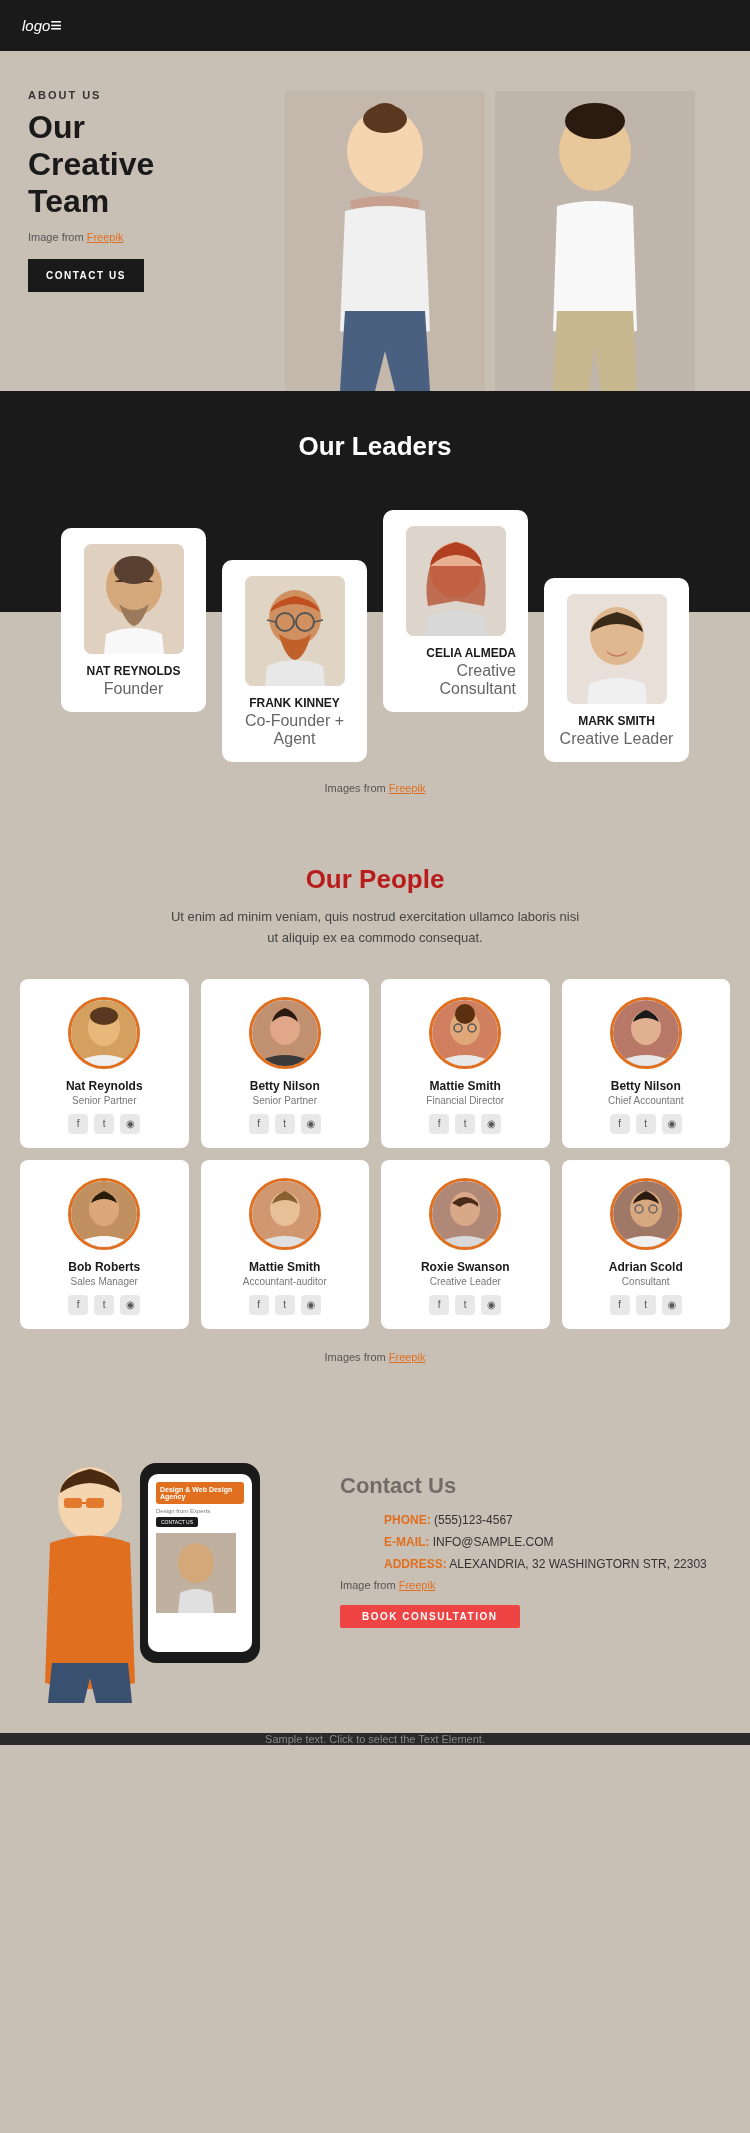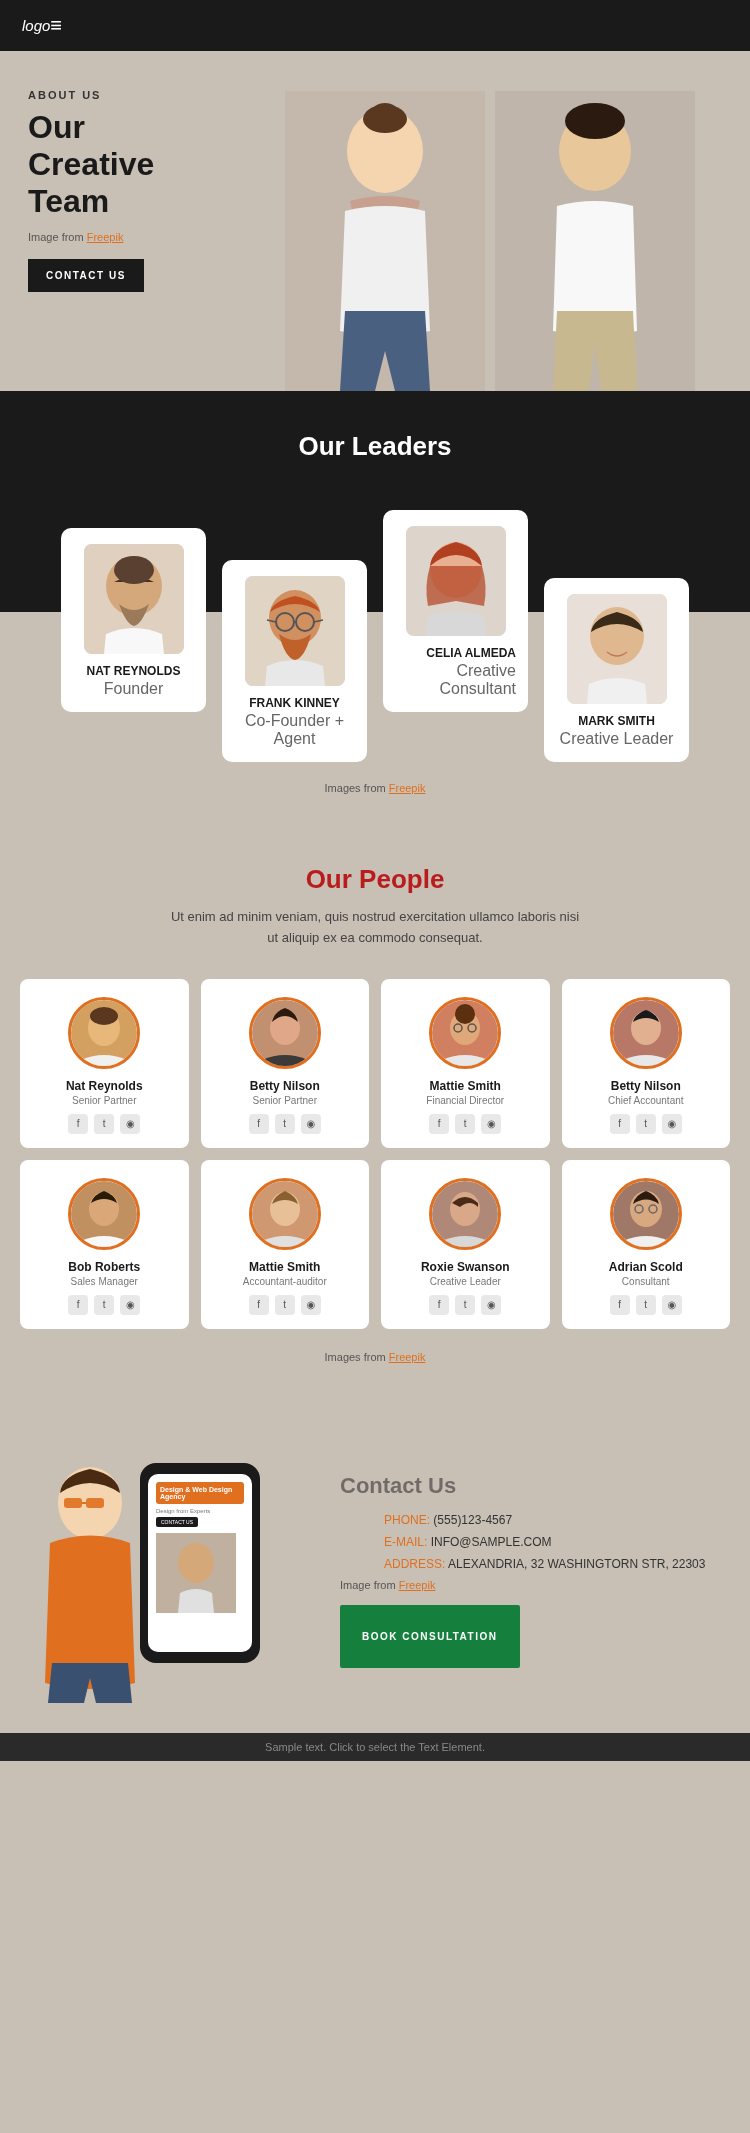--- a/index.html
+++ b/index.html
@@ -239,49 +239,49 @@
       color: #1a1a1a;
       margin-bottom: 14px;
       opacity: 0.5;
     }
     .contact-item {
       font-size: 12px;
       margin-bottom: 8px;
       color: #333;
     }
     .contact-label {
-      font-weight: 400;
+      font-weight: 700;
       color: #e07020;
       padding-left: 44px;
     }
     .contact-freepik {
       font-size: 11px;
       color: #555;
       margin-top: 8px;
       margin-bottom: 14px;
     }
     .contact-freepik a { color: #e07020; text-decoration: underline; }
     .contact-btn {
       display: inline-block;
-      background: #15803d;
+      background: #ef4444;
       color: #fff;
       font-size: 10px;
       letter-spacing: 1.5px;
-      padding: 26px 22px;
+      padding: 6px 22px;
       cursor: pointer;
       border: none;
       font-weight: 600;
       border-radius: 2px;
     }
 
     
     .footer {
       background: #2a2a2a;
       text-align: center;
-      padding: 8px;
+      padding: 0;
       font-size: 11px;
       color: #888;
     }
   </style>
 </head>
 <body>
 
 <nav>
   <span class="nav-logo">logo</span>
   <span class="nav-menu-icon">≡</span>

